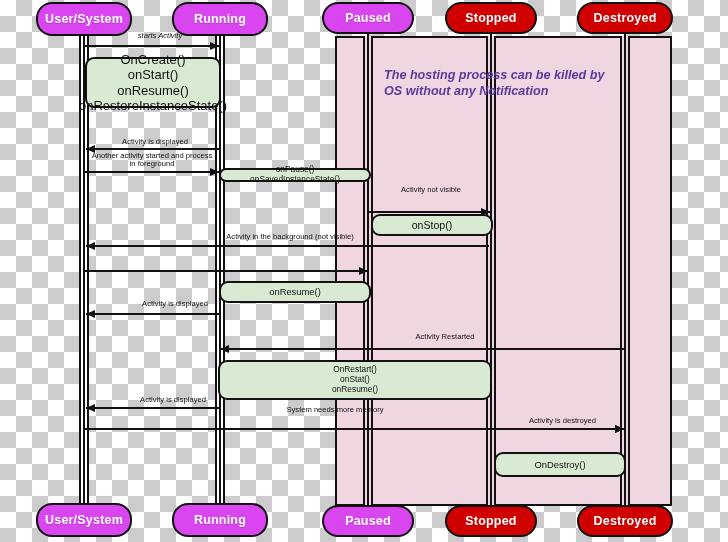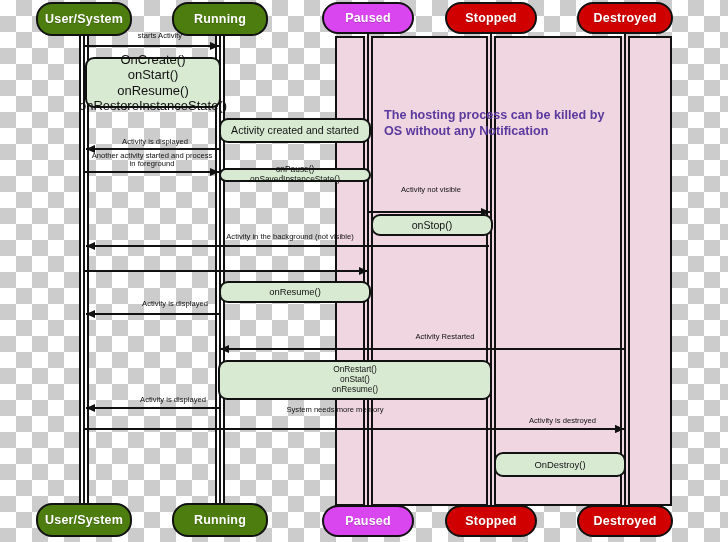--- a/index.html
+++ b/index.html
@@ -23,21 +23,21 @@
     display:flex;align-items:center;justify-content:center;
     border:2px solid #111;
     border-radius:16px;
     color:#ffffff;
     font-weight:bold;
     font-size:12.5px;
     letter-spacing:.2px;
     box-sizing:border-box;
     text-shadow:0 1px 0 rgba(0,0,0,.18);
   }
-  .actor.green{background:#4d7c0f;}
+  .actor.green{background:#d946ef;}
   .actor.blue{background:#d946ef;}
   .actor.red{background:#d00000;}
   .pinkbox{
     position:absolute;
     background:#f0d6e0;
     border:2px solid #111;
     box-sizing:border-box;
   }
   .actbar{
     position:absolute;
@@ -71,44 +71,44 @@
     font-size:7.6px;
     color:#111;
     white-space:nowrap;
     text-align:center;
     line-height:1.1;
   }
   .notebox{
     position:absolute;
     color:#5b3a9e;
     font-weight:bold;
+    font-style:italic;
     font-size:12.6px;
     line-height:1.28;
     white-space:pre-line;
-    margin-top:40px;
   }
 </style>
 </head>
 <body>
 
 <div id="canvas">
     <div class="pinkbox" style="left: 335px; top: 36px; width: 337px; height: 470px;"></div>
     <div class="actbar" style="left: 79px; top: 36px; width: 10px; height: 470px;"></div>
     <div class="actbar" style="left: 215px; top: 36px; width: 10px; height: 470px;"></div>
     <div class="actbar onpink" style="left: 363px; top: 36px; width: 10px; height: 470px;"></div>
     <div class="actbar onpink" style="left: 486px; top: 36px; width: 10px; height: 470px;"></div>
     <div class="actbar onpink" style="left: 620px; top: 36px; width: 10px; height: 470px;"></div>
     <div class="lifeline" style="left: 83px; top: 36px; height: 470px;"></div>
     <div class="lifeline" style="left: 219px; top: 36px; height: 470px;"></div>
     <div class="lifeline" style="left: 367px; top: 34px; height: 472px;"></div>
     <div class="lifeline" style="left: 490px; top: 34px; height: 472px;"></div>
     <div class="lifeline" style="left: 624px; top: 34px; height: 472px;"></div>
     <div class="msg" style="left: 85px; top: 45px; width: 134px;"></div>
     <div class="arrowhead right" style="top: 41.5px; left: 210px;"></div>
-    <div class="msglabel" style="left: 100px; top: 32px; width: 120px; white-space: normal;">starts Activity</div>
+    <div class="msglabel" style="left: 100px; top: 32px; width: 120px; white-space: normal; font-style: italic;">starts Activity</div>
     <div class="msg" style="left: 86px; top: 148px; width: 133px;"></div>
     <div class="arrowhead left" style="top: 144.5px; left: 86px;"></div>
     <div class="msglabel" style="left: 88px; top: 138px; width: 134px; white-space: normal;">Activity is displayed</div>
     <div class="msg" style="left: 85px; top: 171px; width: 134px;"></div>
     <div class="arrowhead right" style="top: 167.5px; left: 210px;"></div>
     <div class="msglabel" style="left: 88px; top: 152px; width: 128px; white-space: normal;">Another activity started and process in foreground</div>
     <div class="msg" style="left: 369px; top: 211px; width: 121px;"></div>
     <div class="arrowhead right" style="top: 207.5px; left: 481px;"></div>
     <div class="msglabel" style="left: 372px; top: 186px; width: 118px; white-space: normal;">Activity not visible</div>
     <div class="msg" style="left: 86px; top: 245px; width: 403px;"></div>
@@ -128,21 +128,20 @@
     <div class="msg" style="left: 85px; top: 428px; width: 539px;"></div>
     <div class="arrowhead right" style="top: 424.5px; left: 615px;"></div>
     <div class="msglabel" style="left: 230px; top: 406px; width: 210px; white-space: normal;">System needs more memory</div>
     <div class="msg" style="left: 492px; top: 428px; width: 132px;"></div>
     <div class="arrowhead right" style="top: 424.5px; left: 615px;"></div>
     <div class="msglabel" style="left: 500px; top: 417px; width: 125px; white-space: normal;">Activity is destroyed</div>
     <div class="greenbox" style="left: 85px; top: 57px; width: 136px; height: 51px; font-size: 13px; white-space: pre-line;">OnCreate()
 onStart()
 onResume()
 onRestoreInstanceState()</div>
-    <div class="greenbox" style="left: 219px; top: 118px; width: 152px; height: 25px; font-size: 10.6px; white-space: pre-line;">Activity created and started</div>
     <div class="greenbox" style="left: 219px; top: 168px; width: 152px; height: 14px; font-size: 8.4px; white-space: pre-line;">onPause()
 onSavedInstanceState()</div>
     <div class="greenbox" style="left: 371px; top: 214px; width: 122px; height: 22px; font-size: 10.6px; white-space: pre-line;">onStop()</div>
     <div class="greenbox" style="left: 219px; top: 281px; width: 152px; height: 22px; font-size: 9.4px; white-space: pre-line;">onResume()</div>
     <div class="greenbox" style="left: 218px; top: 360px; width: 274px; height: 40px; font-size: 8.4px; white-space: pre-line;">OnRestart()
 onStat()
 onResume()</div>
     <div class="greenbox" style="left: 494px; top: 452px; width: 132px; height: 25px; font-size: 9.4px; white-space: pre-line;">OnDestroy()</div>
     <div class="notebox" style="left: 384px; top: 67px;">The hosting process can be killed by
 OS without any Notification</div>

